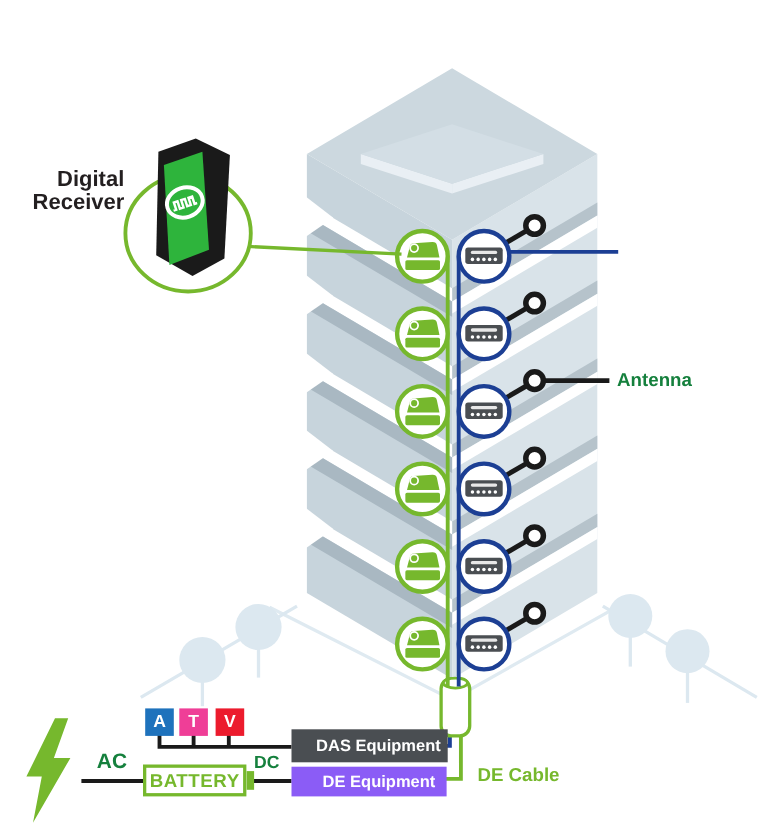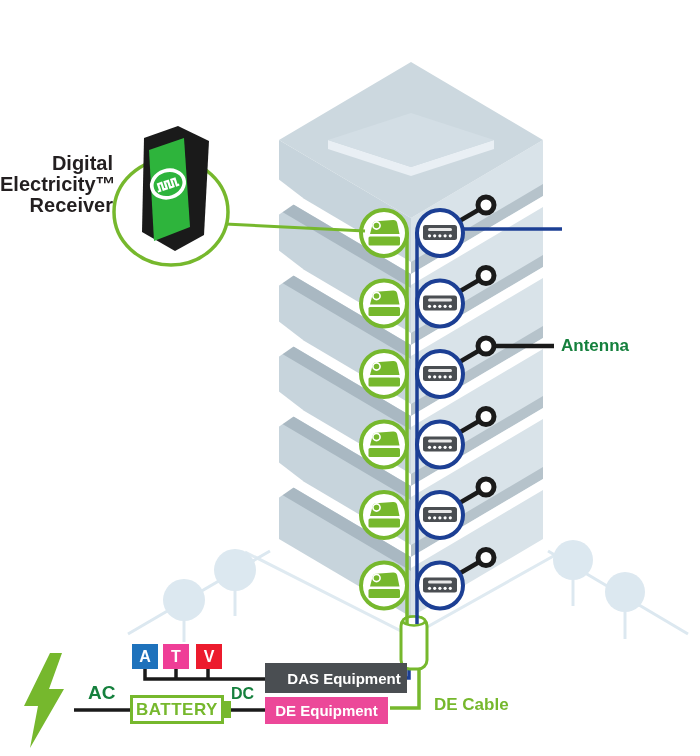--- a/index.html
+++ b/index.html
@@ -253,32 +253,31 @@
     <line x1="208" y1="668" x2="208" y2="679"></line>
     <line x1="74" y1="710" x2="130" y2="710"></line>
     <line x1="230" y1="710" x2="265" y2="710"></line>
   </g>
   <rect x="224" y="701" width="7" height="17" style="fill:var(--green)"></rect>
   <polygon points="50,653 24,706 38,706 30,748 64,689 49,689 62,653" style="fill:var(--green)"></polygon>
 </svg>
 
   <div class="abs receiver-label">
     <div>Digital</div>
-    <div>Electricity™</div>
     <div>Receiver</div>
   </div>
 
 
   <div class="abs antenna-label lbl">Antenna</div>
 
   <div class="abs atv-box" style="left: 132px; background-color: rgb(30, 114, 188);">A</div>
   <div class="abs atv-box" style="left: 163px; background-color: rgb(239, 62, 151);">T</div>
   <div class="abs atv-box" style="left: 196px; background-color: rgb(236, 27, 45);">V</div>
 
   <div class="abs equip-box das-box" style="background-color: rgb(74, 78, 82); padding-left: 16px;">DAS Equipment</div>
-  <div class="abs equip-box de-box" style="background-color: #ec4899;">DE Equipment</div>
+  <div class="abs equip-box de-box" style="background-color: #8b5cf6; padding-left: 18px;">DE Equipment</div>
 
   <div class="abs battery-box">BATTERY</div>
 
   <div class="abs ac-label lbl">AC</div>
   <div class="abs dc-label lbl">DC</div>
   <div class="abs decable-label">DE Cable</div>
 </div>
 
 </body></html>

